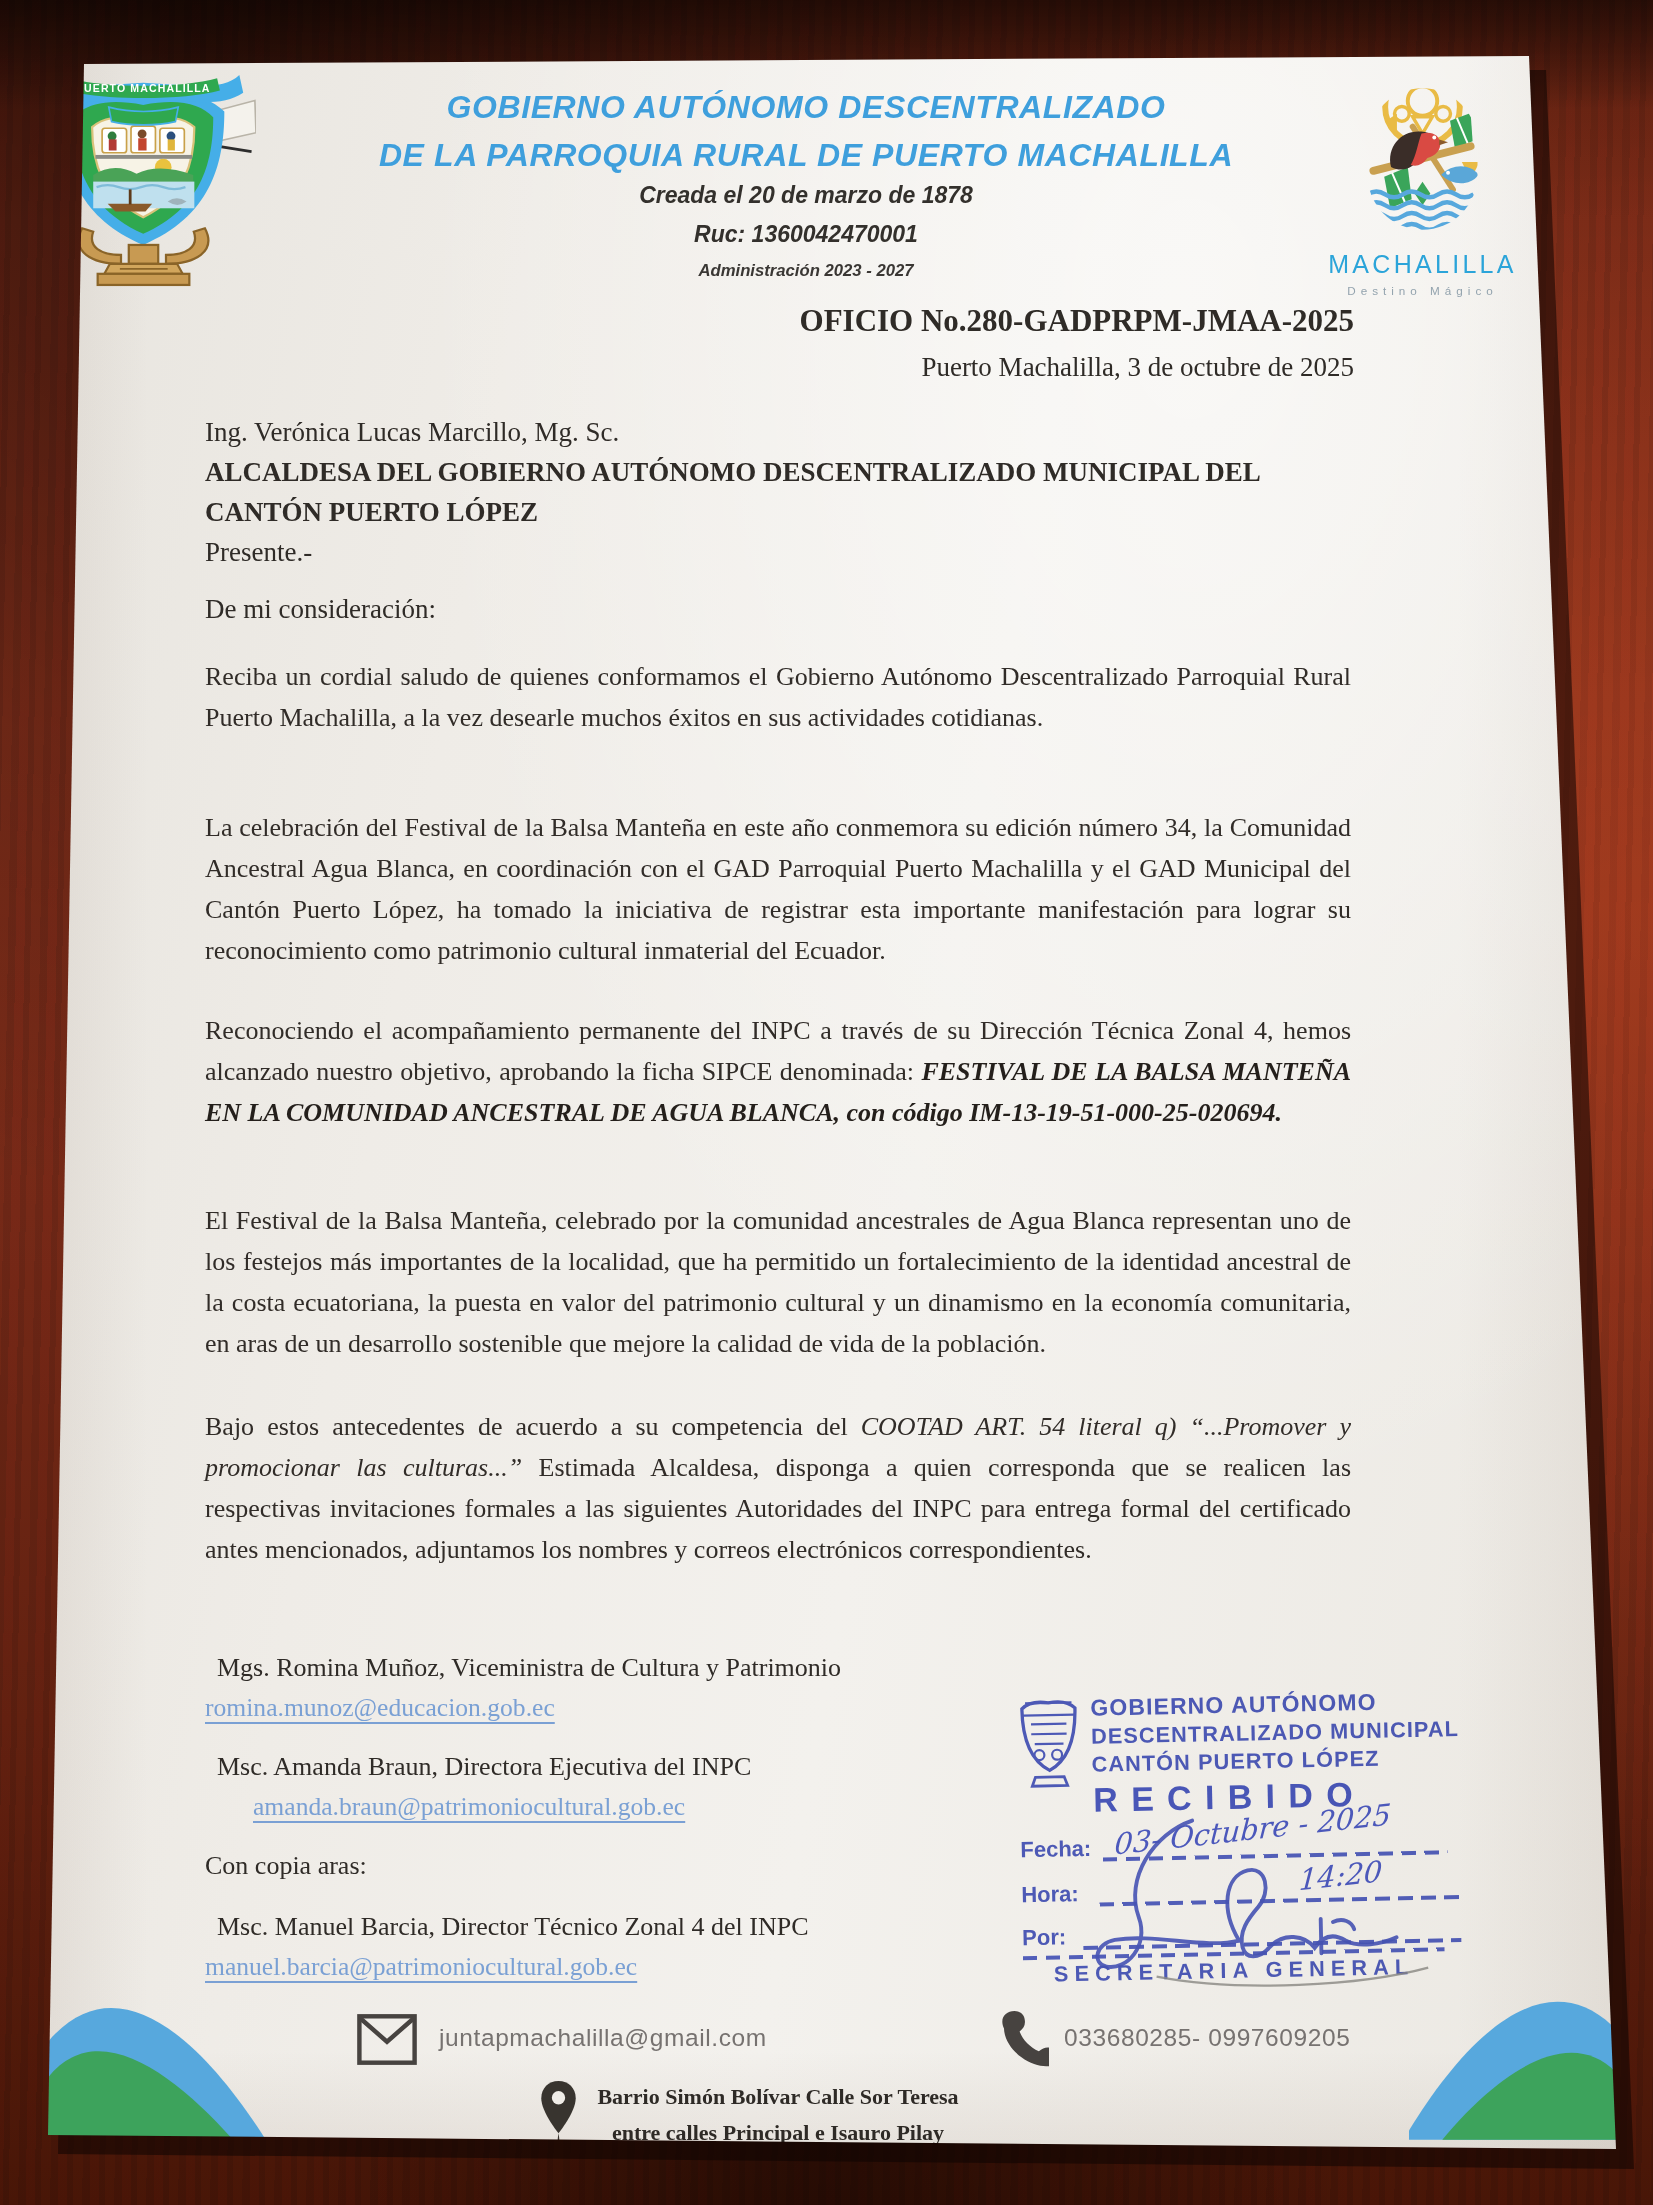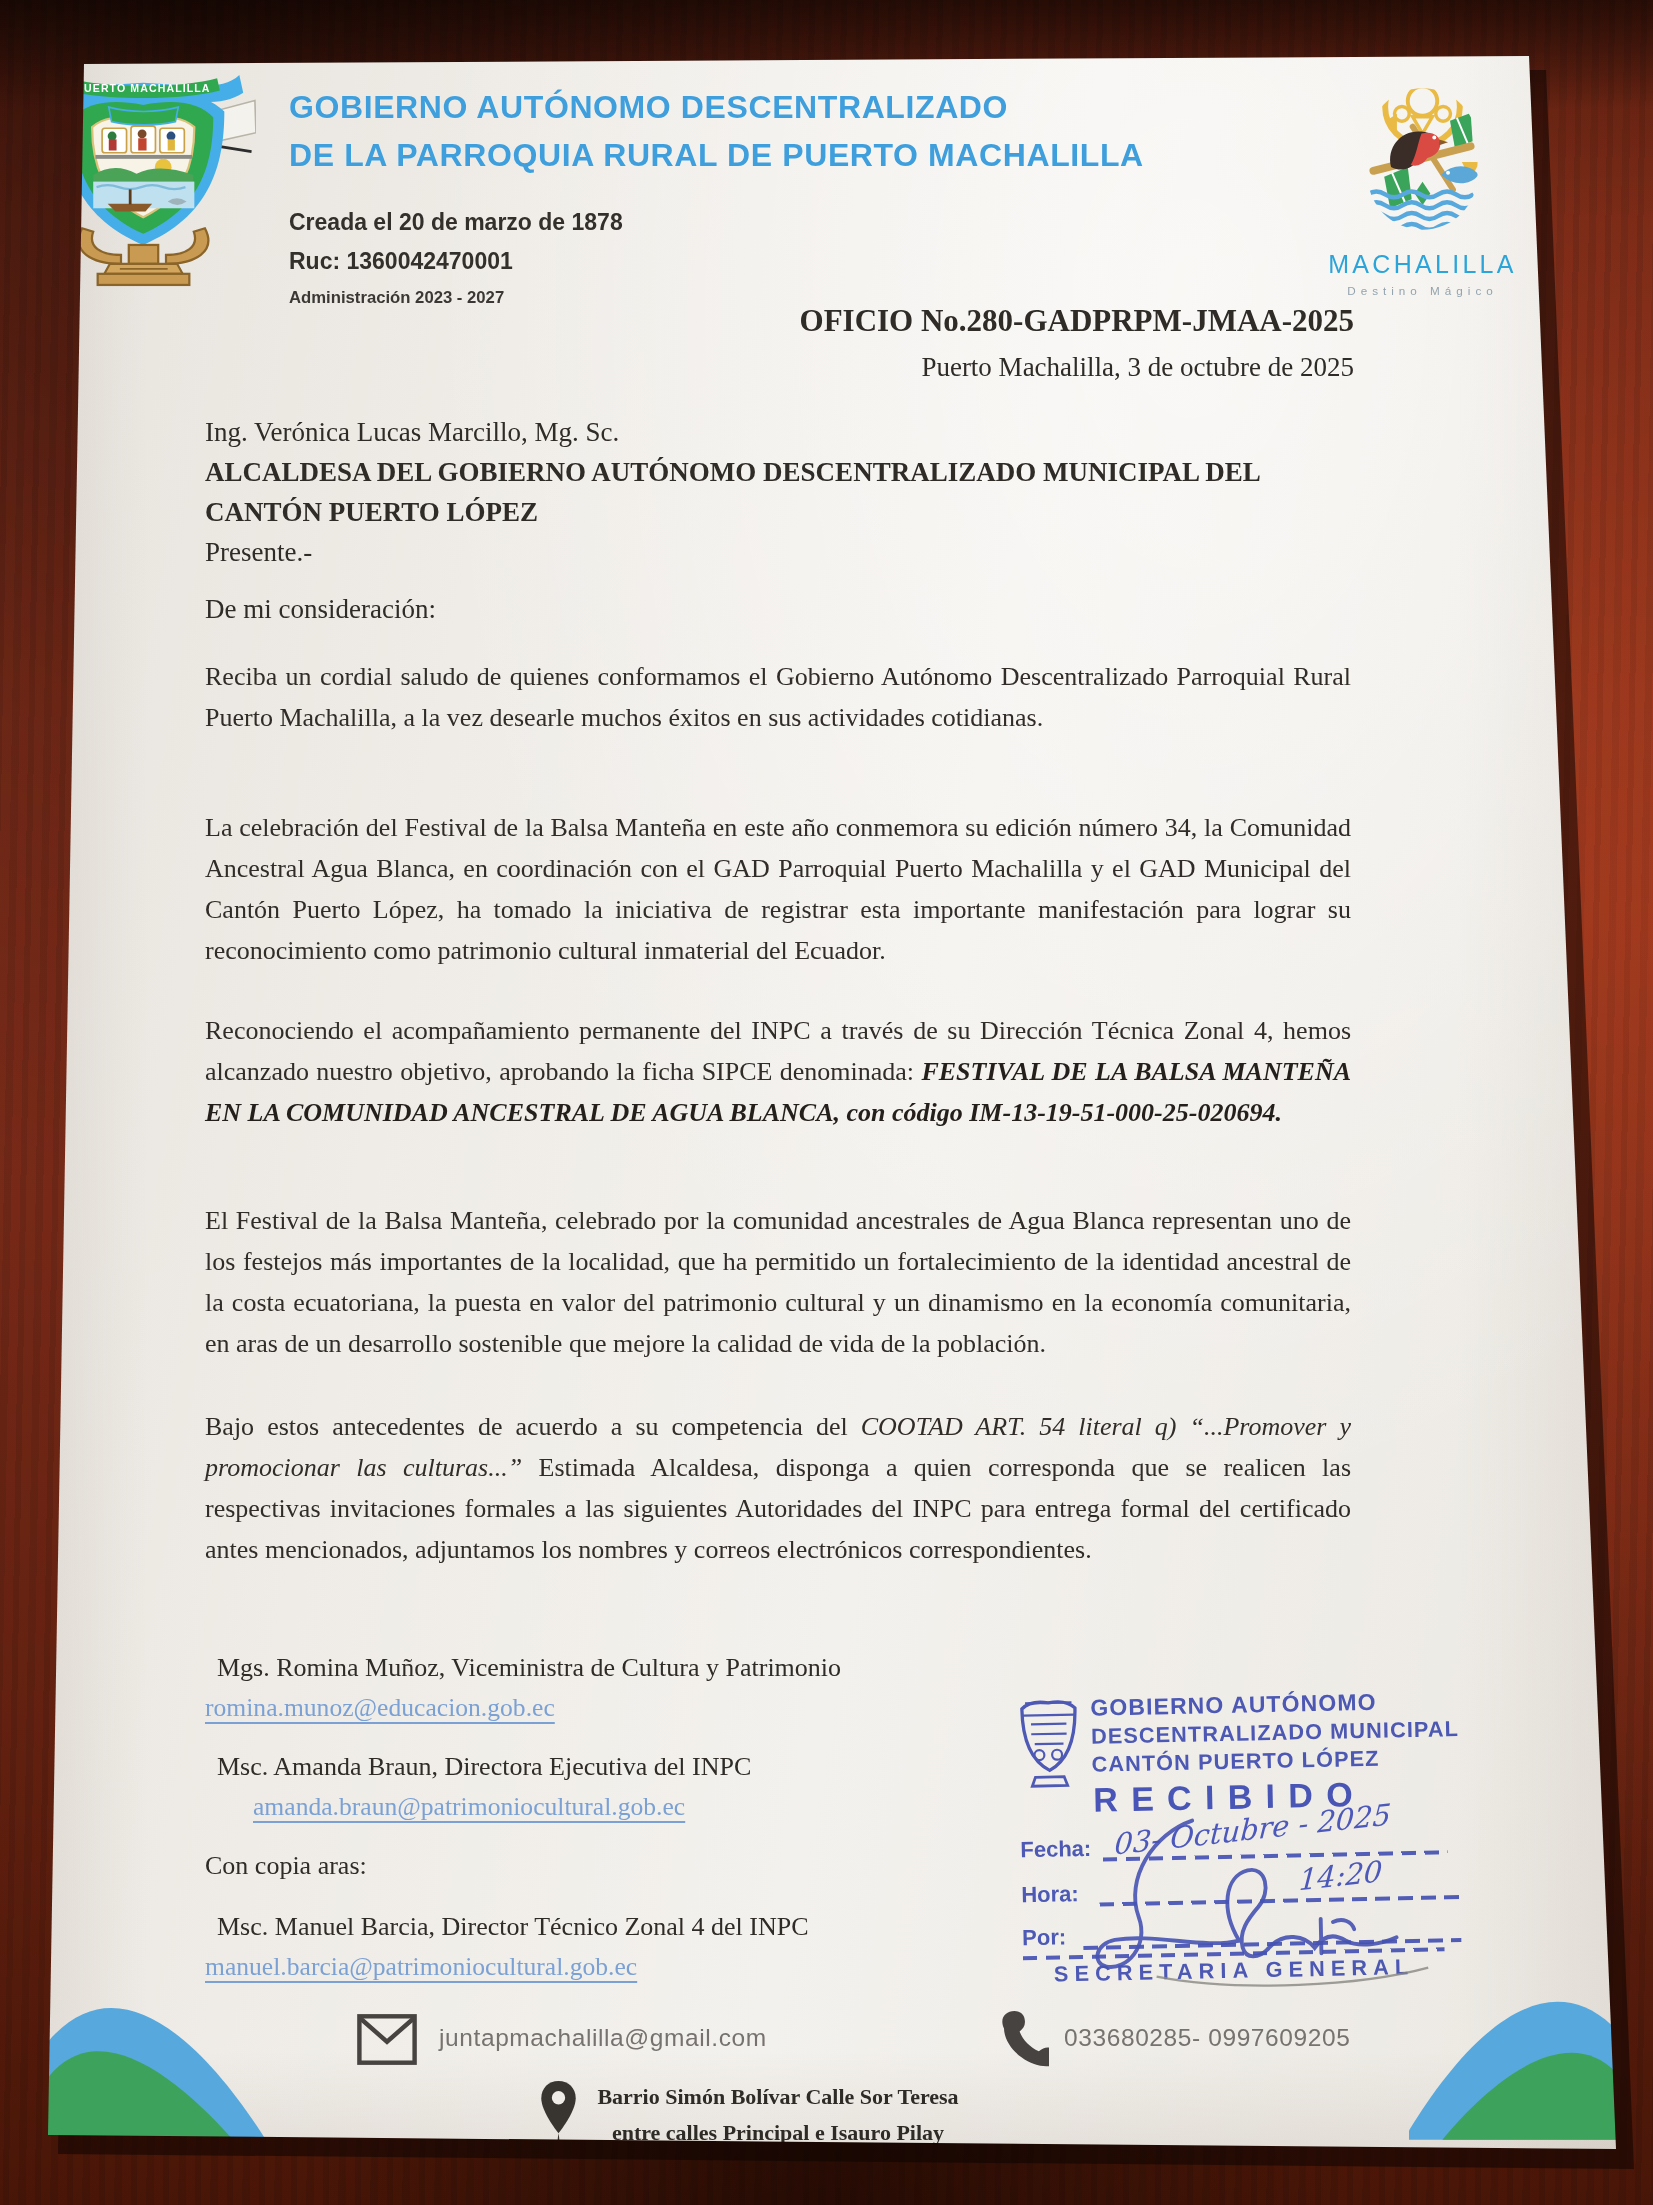--- a/index.html
+++ b/index.html
@@ -48,25 +48,25 @@
     position:absolute;inset:0;
     background:
       radial-gradient(ellipse at 72% 14%, rgba(255,255,255,.55), rgba(255,255,255,0) 46%),
       linear-gradient(90deg, rgba(110,80,60,.12), rgba(0,0,0,0) 9%, rgba(0,0,0,0) 88%, rgba(110,80,60,.10)),
       linear-gradient(0deg, rgba(110,80,60,.14), rgba(0,0,0,0) 7%);
   }
 
   .abs{position:absolute;}
 
   
-  #header-center{left:289px;top:83px;width:1034px;
-    font-family:"Liberation Sans", sans-serif;color:#2e2a26;}
+  #header-center{left:289px;top:83px;width:1034px;text-align:center;
+    font-family:"Liberation Sans", sans-serif;color:#2e2a26;font-style:italic;}
   .hdr-blue{font-weight:bold;color:#3f9fdc;font-size:32px;letter-spacing:0.6px;line-height:48px;
     text-shadow:0 0 1.1px rgba(255,255,255,.6);}
-  .hdr-dark1{font-weight:bold;font-size:23px;color:#33302c;margin-top:30px;}
+  .hdr-dark1{font-weight:bold;font-size:23px;color:#33302c;margin-top:3px;}
   .hdr-dark2{font-weight:bold;font-size:23px;color:#33302c;margin-top:12.2px;}
   .hdr-dark3{font-weight:bold;font-size:16.7px;color:#3a3734;margin-top:13.3px;}
 
   
   #logo-right{left:1300px;top:82px;width:245px;text-align:center;}
   #logo-right svg{display:block;margin:0 auto;}
   #logo-right .brand{font-family:"Liberation Sans", sans-serif;font-size:25px;color:#2ba4d9;
     letter-spacing:3.3px;margin-top:7.8px;font-weight:400;}
   #logo-right .brand-sub{font-family:"Liberation Sans", sans-serif;font-size:11.7px;color:#93a3ae;
     letter-spacing:5px;margin-top:5.6px;}

